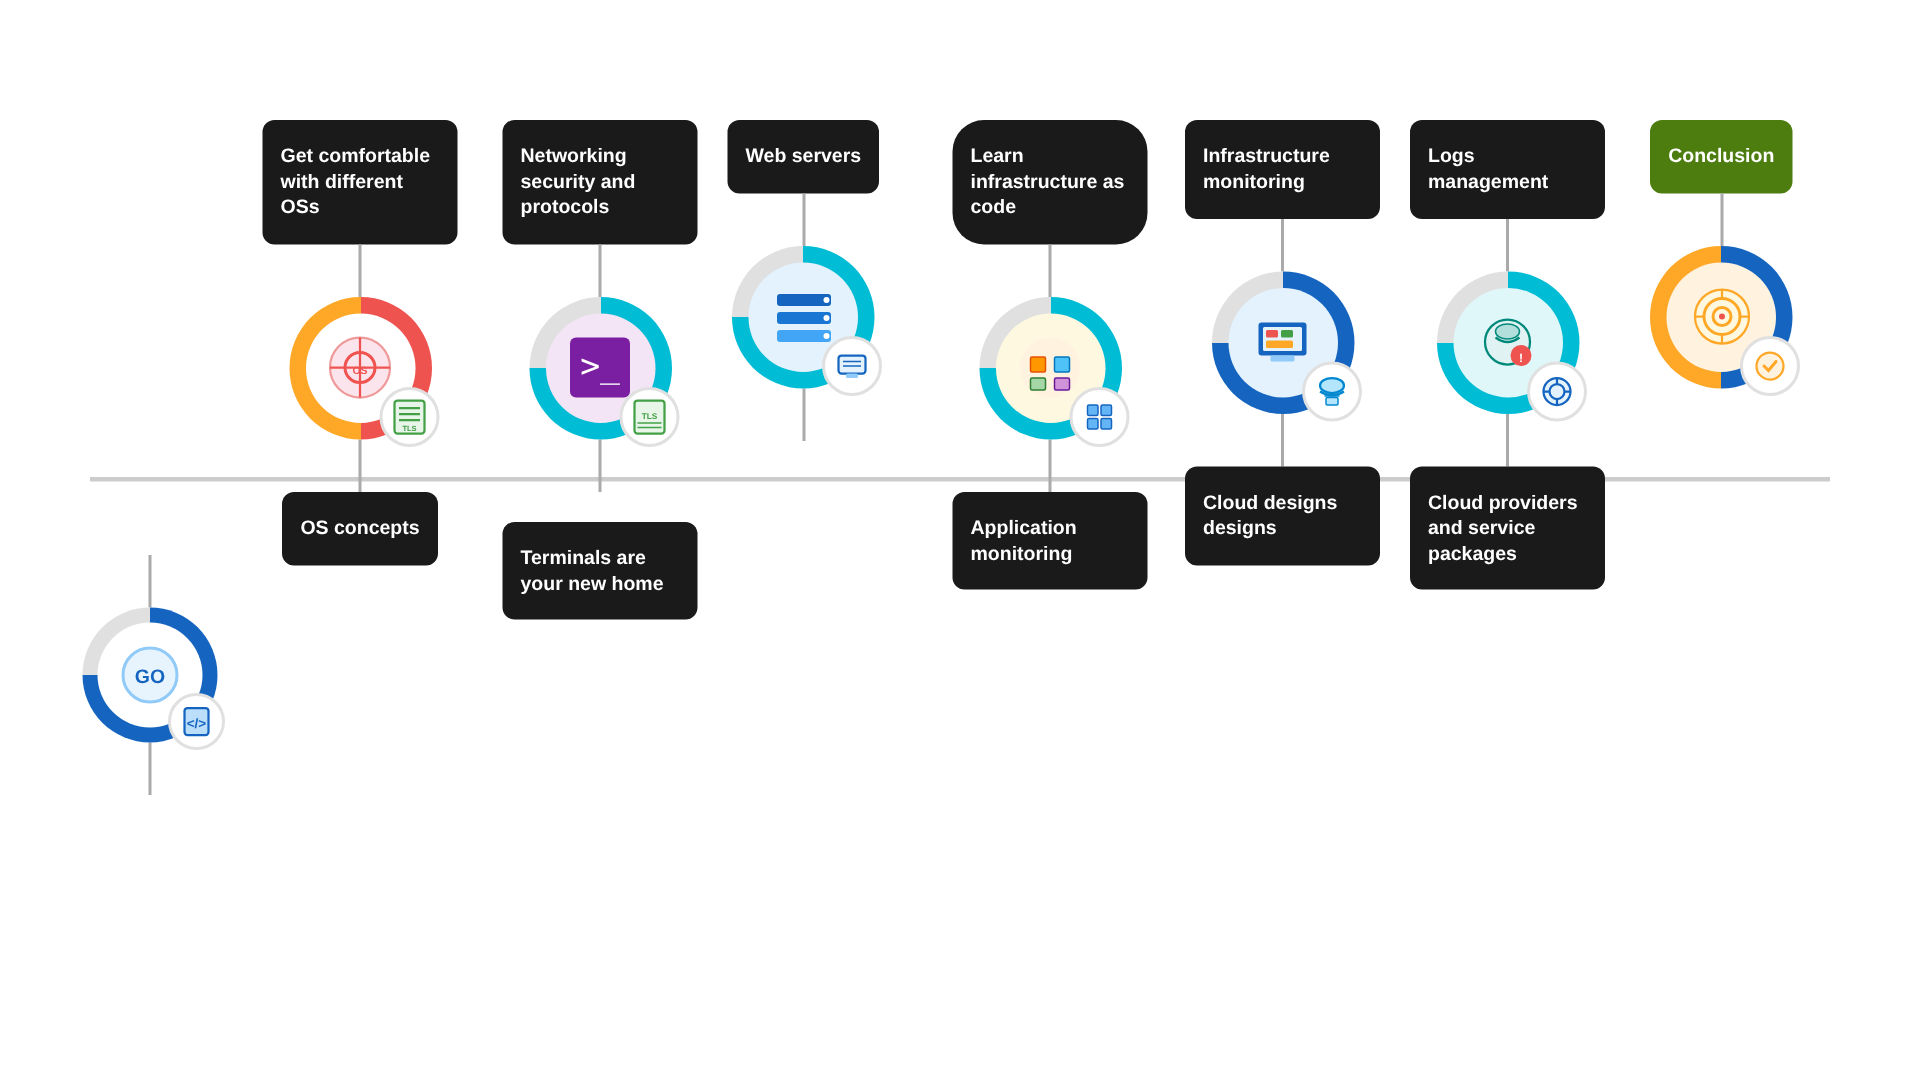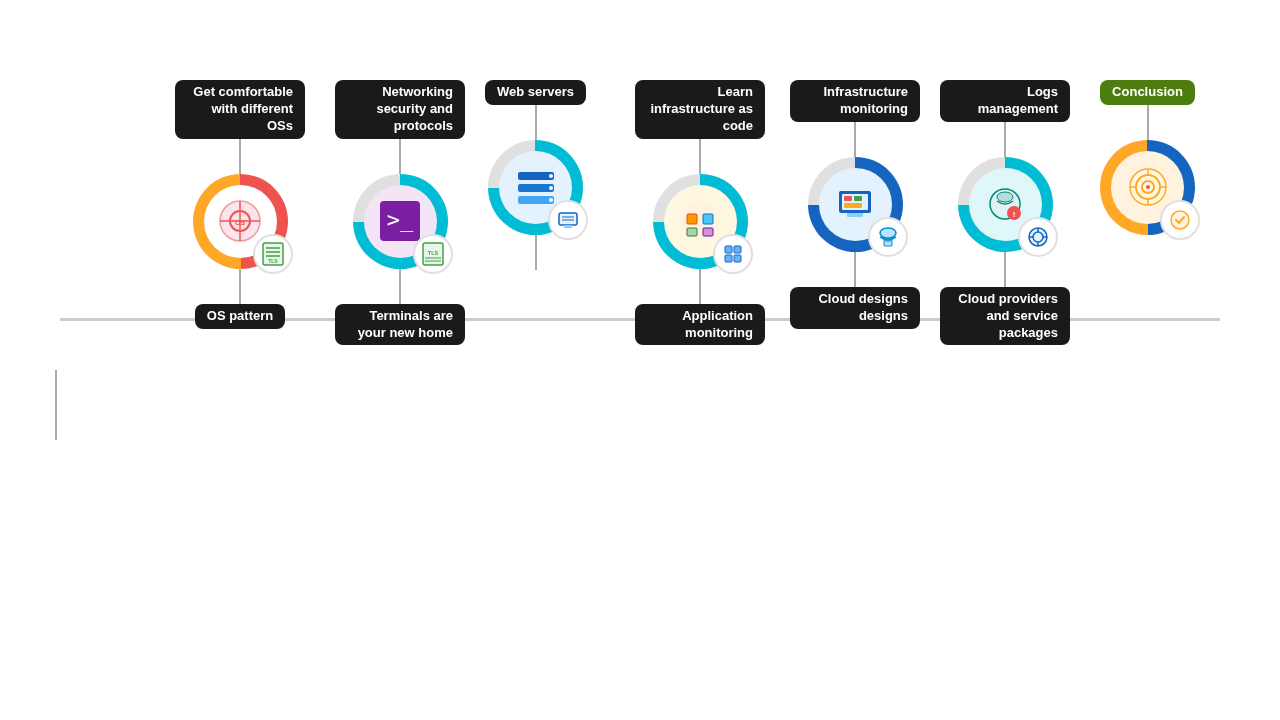--- a/index.html
+++ b/index.html
@@ -32,22 +32,22 @@
       display: flex;
       flex-direction: column;
       align-items: center;
       z-index: 2;
     }
     
     .label-box {
       background: #1a1a1a;
       color: #ffffff;
       border-radius: 8px;
-      padding: 4px 12px;
-      text-align: right;
+      padding: 16px 12px;
+      text-align: left;
       font-size: 13px;
       font-weight: 600;
       line-height: 1.3;
       min-width: 80px;
       max-width: 130px;
     }
     .label-box.top {
       margin-bottom: 0;
     }
     .label-box.bottom {
@@ -70,20 +70,37 @@
 
 <div class="canvas">
 
   <div class="timeline-line"></div>
 
   <div class="node-group" style="left:55px; top:200px; align-items:center;">
 
     <div style="height:170px;"></div>
     <div class="connector-line connector-top" style="height:35px;"></div>
 
+    <div style="position:relative; width:90px; height:90px;">
+      <div style="width:90px;height:90px;border-radius:50%;background:conic-gradient(#1565c0 0deg 270deg, #e0e0e0 270deg);display:flex;align-items:center;justify-content:center;">
+        <div style="width:70px;height:70px;border-radius:50%;background:#fff;display:flex;align-items:center;justify-content:center;font-size:11px;color:#888;">
+          <svg width="45" height="45" viewBox="0 0 45 45">
+              <circle cx="22" cy="22" r="18" fill="#e8f4fd" stroke="#90caf9" stroke-width="2"></circle>
+              <text x="22" y="27" text-anchor="middle" font-size="13" font-weight="bold" fill="#1565c0">GO</text>
+            </svg>
+        </div>
+      </div>
+
+      <div style="position:absolute;bottom:-5px;right:-5px;width:38px;height:38px;border-radius:50%;background:#fff;border:2px solid #e0e0e0;display:flex;align-items:center;justify-content:center;">
+        <svg width="24" height="24" viewBox="0 0 24 24">
+            <rect x="4" y="3" width="16" height="18" rx="2" fill="#bbdefb" stroke="#1565c0" stroke-width="1.5"></rect>
+            <text x="12" y="16" text-anchor="middle" font-size="9" fill="#1565c0" font-weight="bold">&lt;/&gt;</text>
+          </svg>
+      </div>
+    </div>
     <div class="connector-line connector-bottom" style="height:35px;"></div>
   </div>
 
   <div class="node-group" style="left:175px; top:80px; align-items:center;">
     <div class="label-box top" style="max-width:130px;">
       <span>Get comfortable with different OSs</span>
     </div>
     <div class="connector-line connector-top" style="height:35px;"></div>
     <div style="position:relative; width:95px; height:95px;">
       <div style="width:95px;height:95px;border-radius:50%;background:conic-gradient(#ef5350 0deg 180deg, #ffa726 180deg 360deg);display:flex;align-items:center;justify-content:center;">
@@ -102,21 +119,21 @@
             <rect x="3" y="2" width="20" height="22" rx="2" fill="#e8f5e9" stroke="#43a047" stroke-width="1.5"></rect>
             <line x1="6" y1="7" x2="20" y2="7" stroke="#43a047" stroke-width="1.5"></line>
             <line x1="6" y1="11" x2="20" y2="11" stroke="#43a047" stroke-width="1.5"></line>
             <line x1="6" y1="15" x2="20" y2="15" stroke="#43a047" stroke-width="1.5"></line>
             <text x="13" y="22" text-anchor="middle" font-size="5" fill="#43a047" font-weight="bold">TLS</text>
           </svg>
       </div>
     </div>
     <div class="connector-line connector-bottom" style="height:35px;"></div>
     <div class="label-box bottom" style="max-width:110px;">
-      <span>OS pattern</span>
+      <span>OS concepts</span>
     </div>
   </div>
 
   <div class="node-group" style="left:335px; top:80px; align-items:center;">
     <div class="label-box top" style="max-width:130px;">
       <span>Networking security and protocols</span>
     </div>
     <div class="connector-line connector-top" style="height:35px;"></div>
     <div style="position:relative; width:95px; height:95px;">
       <div style="width:95px;height:95px;border-radius:50%;background:conic-gradient(#00bcd4 0deg 270deg, #e0e0e0 270deg);display:flex;align-items:center;justify-content:center;">
@@ -130,21 +147,21 @@
       <div style="position:absolute;bottom:-5px;right:-5px;width:40px;height:40px;border-radius:50%;background:#fff;border:2px solid #e0e0e0;display:flex;align-items:center;justify-content:center;">
         <svg width="26" height="26" viewBox="0 0 26 26">
             <rect x="3" y="2" width="20" height="22" rx="2" fill="#e8f5e9" stroke="#43a047" stroke-width="1.5"></rect>
             <text x="13" y="14" text-anchor="middle" font-size="5.5" fill="#43a047" font-weight="bold">TLS</text>
             <line x1="5" y1="17" x2="21" y2="17" stroke="#43a047" stroke-width="1"></line>
             <line x1="5" y1="20" x2="21" y2="20" stroke="#43a047" stroke-width="1"></line>
           </svg>
       </div>
     </div>
     <div class="connector-line connector-bottom" style="height:35px;"></div>
-    <div class="label-box bottom" style="max-width:130px;">
+    <div class="label-box bottom" style="max-width:130px;margin-top:20px;">
       <span>Terminals are your new home</span>
     </div>
   </div>
 
   <div class="node-group" style="left:485px; top:80px; align-items:center;">
     <div class="label-box top" style="max-width:110px;">
       <span>Web servers</span>
     </div>
     <div class="connector-line connector-top" style="height:35px;"></div>
     <div style="position:relative; width:95px; height:95px;">
@@ -166,21 +183,21 @@
             <line x1="7" y1="10" x2="19" y2="10" stroke="#1565c0" stroke-width="1"></line>
             <line x1="7" y1="13" x2="19" y2="13" stroke="#1565c0" stroke-width="1"></line>
             <rect x="9" y="18" width="8" height="3" rx="1" fill="#90caf9"></rect>
           </svg>
       </div>
     </div>
     <div class="connector-line connector-bottom" style="height:35px;"></div>
   </div>
 
   <div class="node-group" style="left:635px; top:80px; align-items:center;">
-    <div class="label-box top" style="max-width:130px;">
+    <div class="label-box top" style="max-width:130px;border-radius:21px;">
       <span>Learn infrastructure as code</span>
     </div>
     <div class="connector-line connector-top" style="height:35px;"></div>
     <div style="position:relative; width:95px; height:95px;">
       <div style="width:95px;height:95px;border-radius:50%;background:conic-gradient(#00bcd4 0deg 270deg, #e0e0e0 270deg);display:flex;align-items:center;justify-content:center;">
         <div style="width:73px;height:73px;border-radius:50%;background:#fff8e1;display:flex;align-items:center;justify-content:center;">
           <svg width="46" height="46" viewBox="0 0 46 46">
               <circle cx="23" cy="23" r="20" fill="#fff3e0"></circle>
               <rect x="10" y="16" width="10" height="10" rx="1" fill="#ff9800" stroke="#e65100" stroke-width="1"></rect>
               <rect x="26" y="16" width="10" height="10" rx="1" fill="#4fc3f7" stroke="#0277bd" stroke-width="1"></rect>

